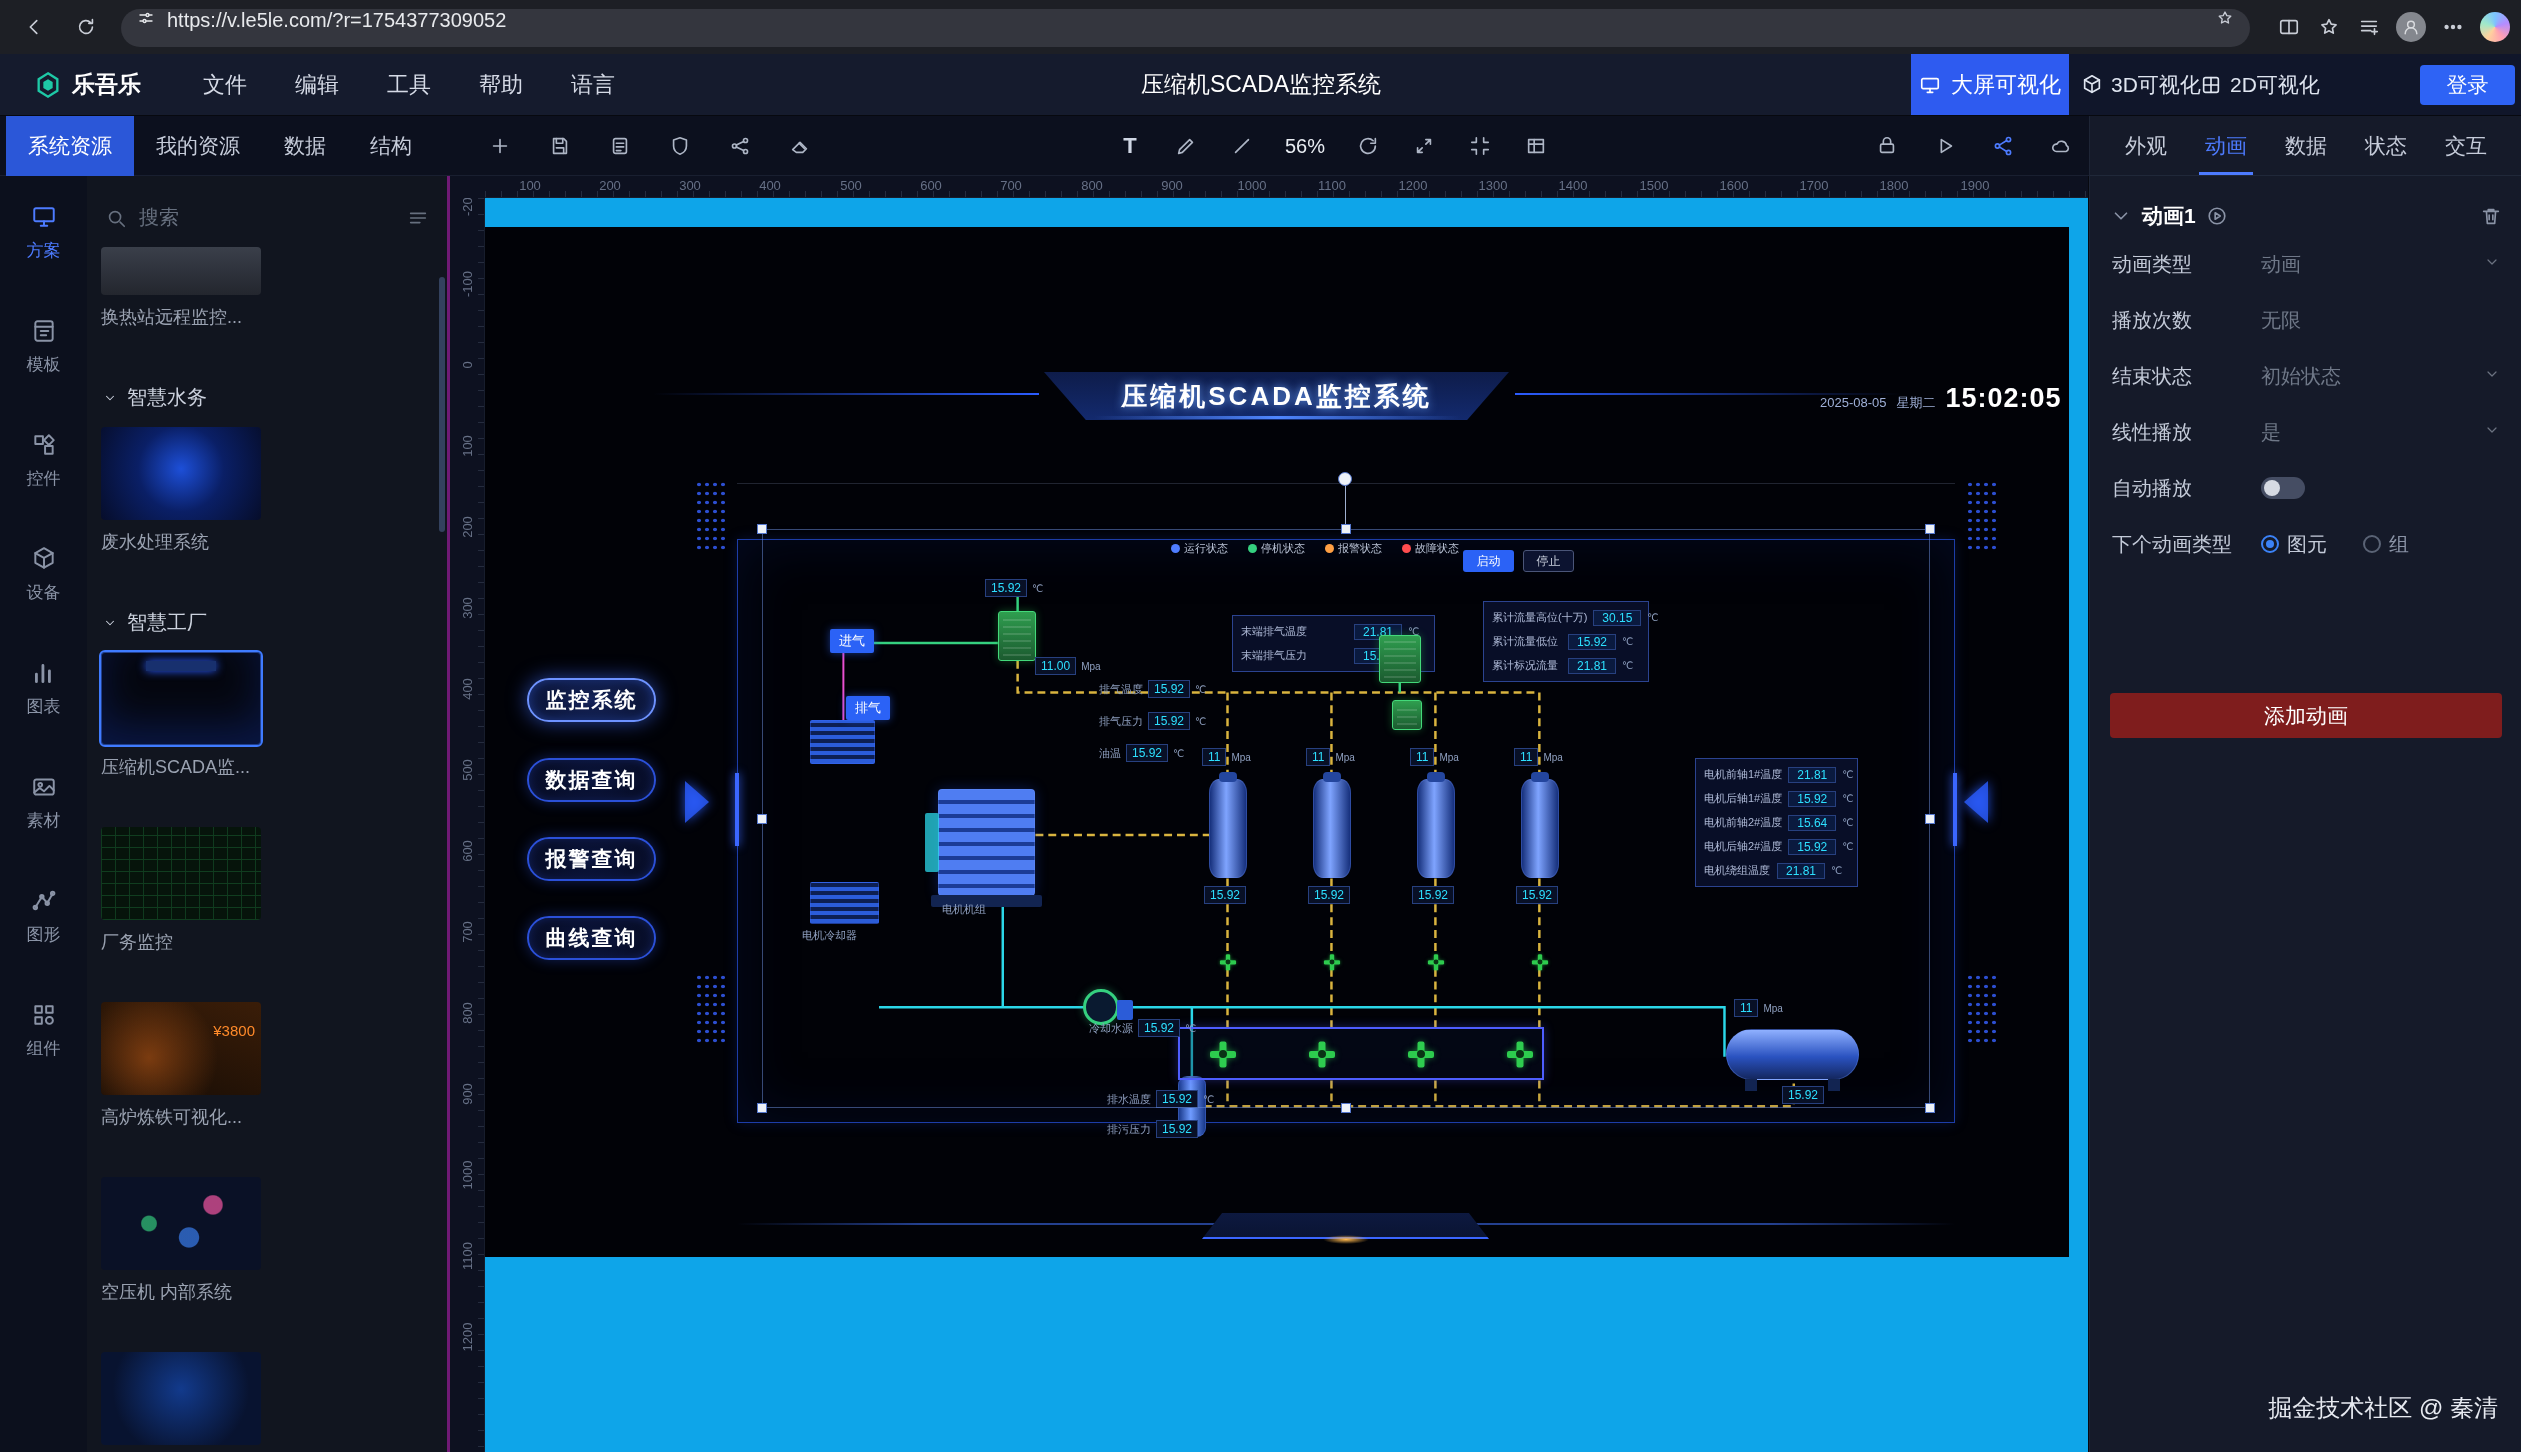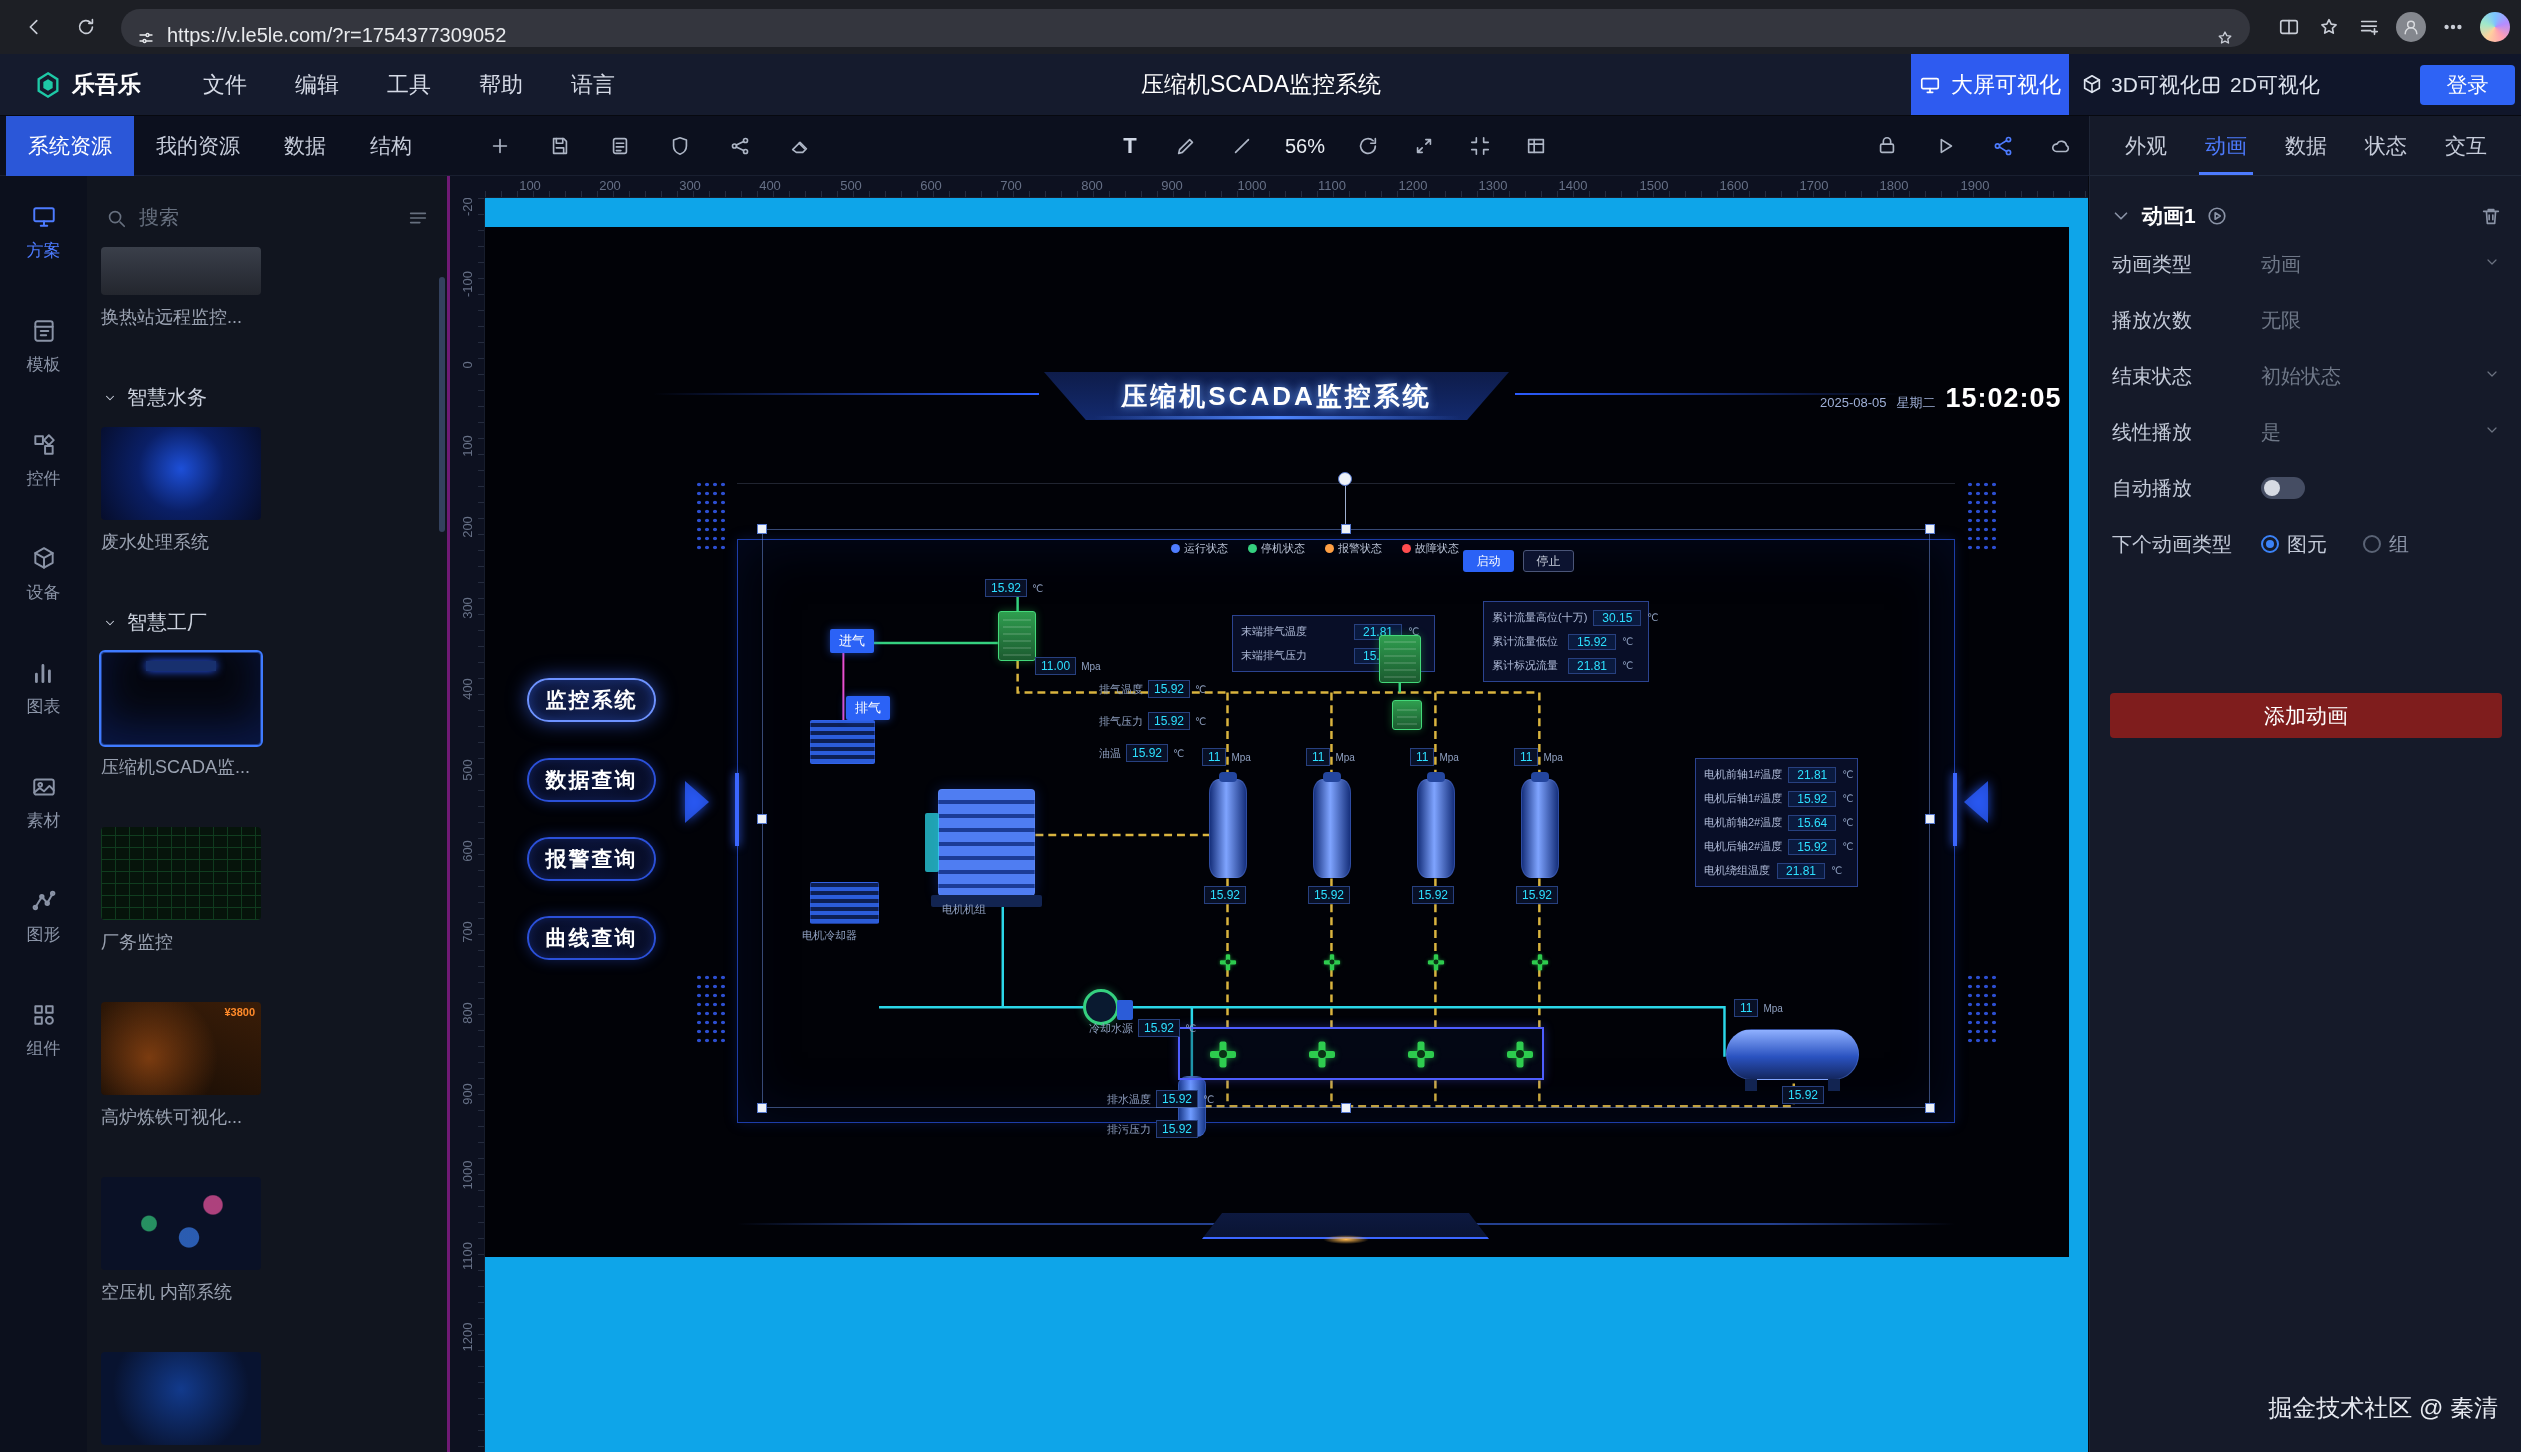--- a/index.html
+++ b/index.html
@@ -4,21 +4,21 @@
 <style>
 *{margin:0;padding:0;box-sizing:border-box}
 html,body{width:2522px;height:1452px;background:#07090f;font-family:"Liberation Sans","DejaVu Sans",sans-serif;overflow:hidden}
 #root{position:relative;width:2522px;height:1452px}
 .ic{display:inline-flex;align-items:center;justify-content:center}
 .ic svg{display:block}
 .sp{flex:1}
 
 .chrome{position:absolute;left:0;top:0;width:2522px;height:54px;background:#1d1f25;display:flex;align-items:center;z-index:5}
 .nav-btn{width:36px;height:36px;border-radius:50%;display:flex;align-items:center;justify-content:center;color:#c9cdd6;margin-left:16px}
-.addr{position:absolute;left:121px;top:9px;width:2129px;height:38px;background:#34363e;border-radius:19px;display:flex;align-items:flex-end;gap:12px;padding:0 16px;color:#e8eaed;font-size:20px}
+.addr{position:absolute;left:121px;top:9px;width:2129px;height:38px;background:#34363e;border-radius:19px;display:flex;align-items:flex-start;gap:12px;padding:0 16px;color:#e8eaed;font-size:20px}
 .addr .url{white-space:nowrap}
 .addr .star{margin-left:auto;color:#c9cdd6}
 .chrome-right{position:absolute;right:12px;top:0;height:54px;display:flex;align-items:center;gap:14px;color:#c9cdd6}
 .avatar{width:30px;height:30px;border-radius:50%;background:#84878e;color:#d9dbdf;display:flex;align-items:center;justify-content:center;overflow:hidden}
 .copilot{width:30px;height:30px;border-radius:50%;background:conic-gradient(#7cc4ff,#b48cff,#ff9fb2,#ffd29d,#9fe8c9,#7cc4ff)}
 
 .appbar{position:absolute;left:0;top:54px;width:2522px;height:61px;background:#151b2d;z-index:5}
 .logo{position:absolute;left:34px;top:0;height:61px;display:flex;align-items:center;gap:10px;color:#fff;font-size:23px;font-weight:bold}
 .menus{position:absolute;left:203px;top:0;height:61px;display:flex;align-items:center;gap:48px;color:#d5dae6;font-size:22px}
 .doc-title{position:absolute;left:50%;top:0;transform:translateX(-50%);height:61px;display:flex;align-items:center;color:#fff;font-size:23px}
@@ -48,21 +48,21 @@
 .respanel{position:absolute;left:87px;top:176px;width:363px;bottom:0;background:#11151f;border-right:3px solid #701a75;overflow:hidden}
 .res-search{display:flex;align-items:center;gap:12px;margin:28px 18px 0;color:#67707f;font-size:20px}
 .res-top{margin:16px 14px 0;width:160px}
 .thumb{width:160px;height:93px;border-radius:4px;position:relative;overflow:hidden}
 .res-top .thumb{height:48px}
 .res-label{margin-top:10px;font-size:18px;color:#9aa2b1;white-space:nowrap;overflow:hidden;text-overflow:ellipsis;width:160px}
 .res-sec{display:flex;align-items:center;gap:10px;margin:55px 0 16px 16px;color:#ccd2de;font-size:20px}
 .res-grid{display:flex;flex-wrap:wrap;gap:48px 15px;padding:0 14px}
 .res-item{width:160px;position:relative}
 .thumb.sel{outline:2px solid #3f7bff}
-.price{position:absolute;top:4px;right:6px;color:#ff8a2a;font-size:11px;font-weight:bold}
+.price{position:absolute;top:20px;right:6px;color:#ff8a2a;font-size:15px;font-weight:normal}
 .res-scrollbar{position:absolute;right:2px;top:101px;width:6px;height:255px;background:#33415e;border-radius:3px}
 
 .th-heat{background:linear-gradient(180deg,#3a3f4a,#23262e)}
 .th-water{background:radial-gradient(circle at 50% 45%,#1d4fd8 0%,#0a1f66 45%,#060d2a 100%)}
 .th-scada{background:#05070f;box-shadow:inset 0 0 0 1px #23408c,inset 0 -20px 40px #0a1744}
 .th-scada::after{content:"";position:absolute;left:28%;top:10%;width:44%;height:10%;background:#18306e;box-shadow:0 0 10px #2b5cff}
 .th-factory{background:#06140b;background-image:repeating-linear-gradient(0deg,#103d1f 0 1px,transparent 1px 12px),repeating-linear-gradient(90deg,#0f3a1e 0 1px,transparent 1px 14px)}
 .th-furnace{background:radial-gradient(circle at 30% 60%,#ff7a1f66,transparent 55%),linear-gradient(200deg,#3a1d08,#160c05)}
 .th-aircomp{background:radial-gradient(circle at 70% 30%,#ff59a8aa 0 7%,transparent 8%),radial-gradient(circle at 30% 50%,#35d07faa 0 6%,transparent 7%),radial-gradient(circle at 55% 65%,#3b82f6aa 0 9%,transparent 10%),#0a1126}
 .th-gas{background:radial-gradient(circle at 50% 40%,#123a8c,#081330 70%)}

